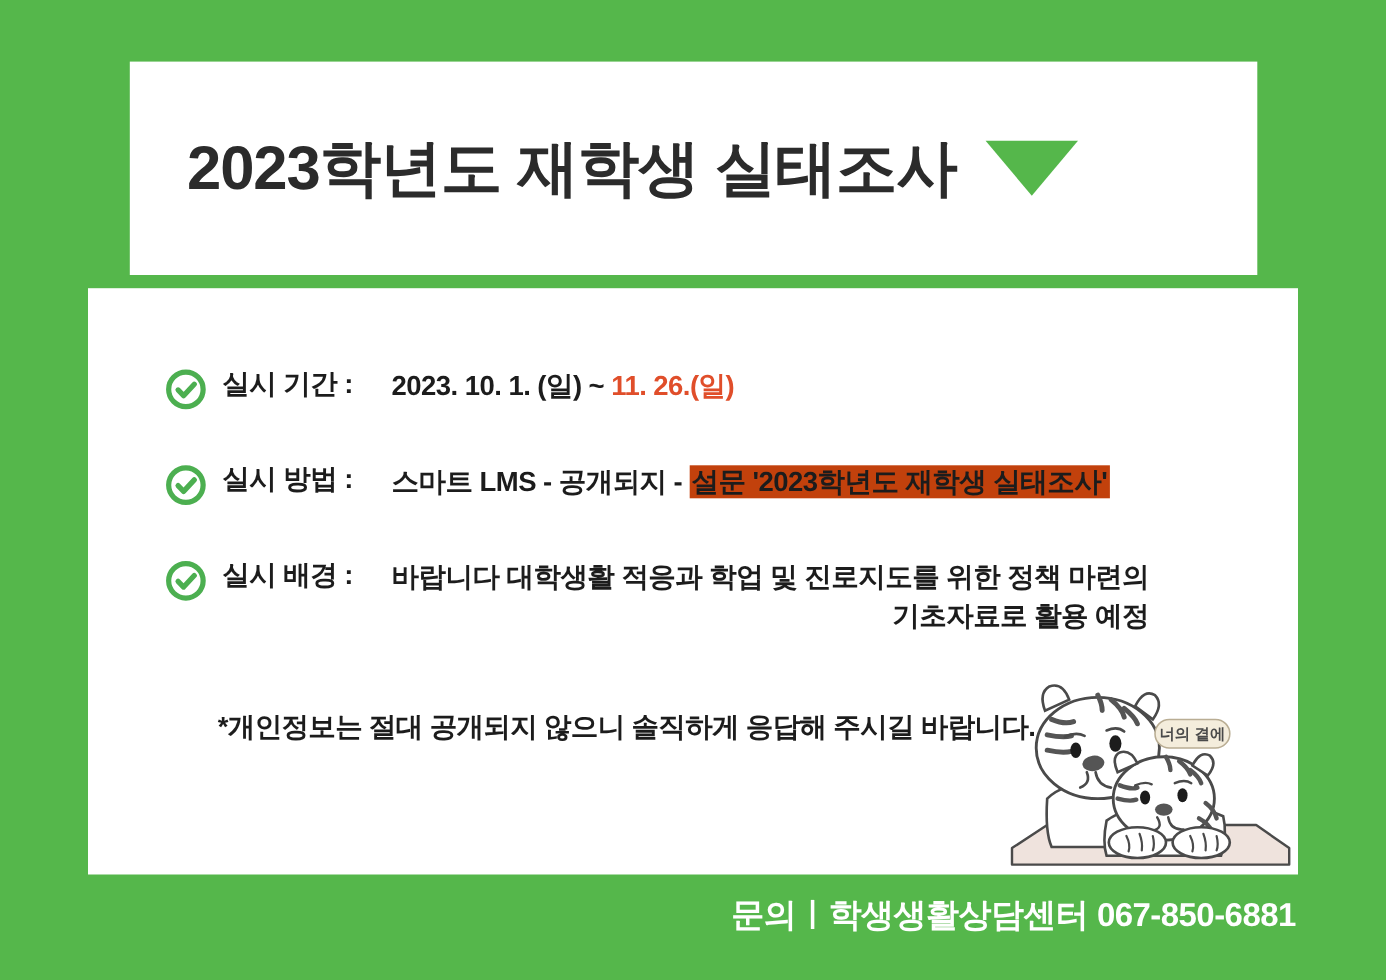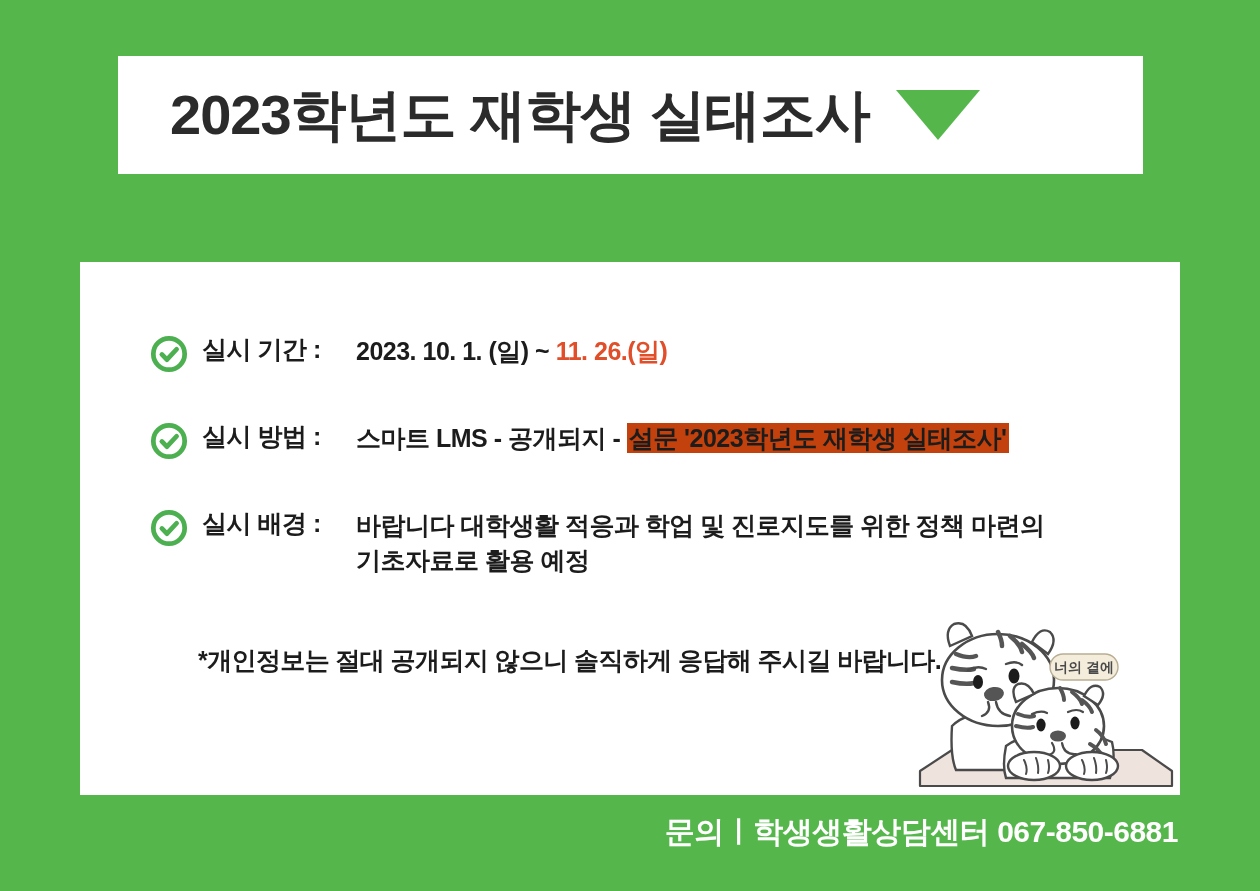--- a/index.html
+++ b/index.html
@@ -14,21 +14,21 @@
     overflow: hidden;
     position: relative;
   }
 
   
   .title-card {
     position: absolute;
     left: 118px;
     top: 56px;
     width: 1025px;
-    height: 118px;
+    height: 194px;
     background: #ffffff;
     display: flex;
     align-items: center;
   }
   .title-text {
     margin-left: 52px;
     font-size: 56px;
     font-weight: bold;
     color: #2b2b2b;
     letter-spacing: -1px;
@@ -87,20 +87,21 @@
     line-height: 1.25;
     white-space: nowrap;
   }
   .bullet-value {
     font-size: 25px;
     font-weight: bold;
     color: #1c1c1c;
     letter-spacing: -0.5px;
     line-height: 1.38;
     padding-left: 22px;
+    text-align: right;
   }
   .accent-date { color: #e04e2a; }
   .hl {
     background: #c2410c;
     padding: 1px 2px;
   }
 
   .note-line {
     position: absolute;
     left: 118px;

